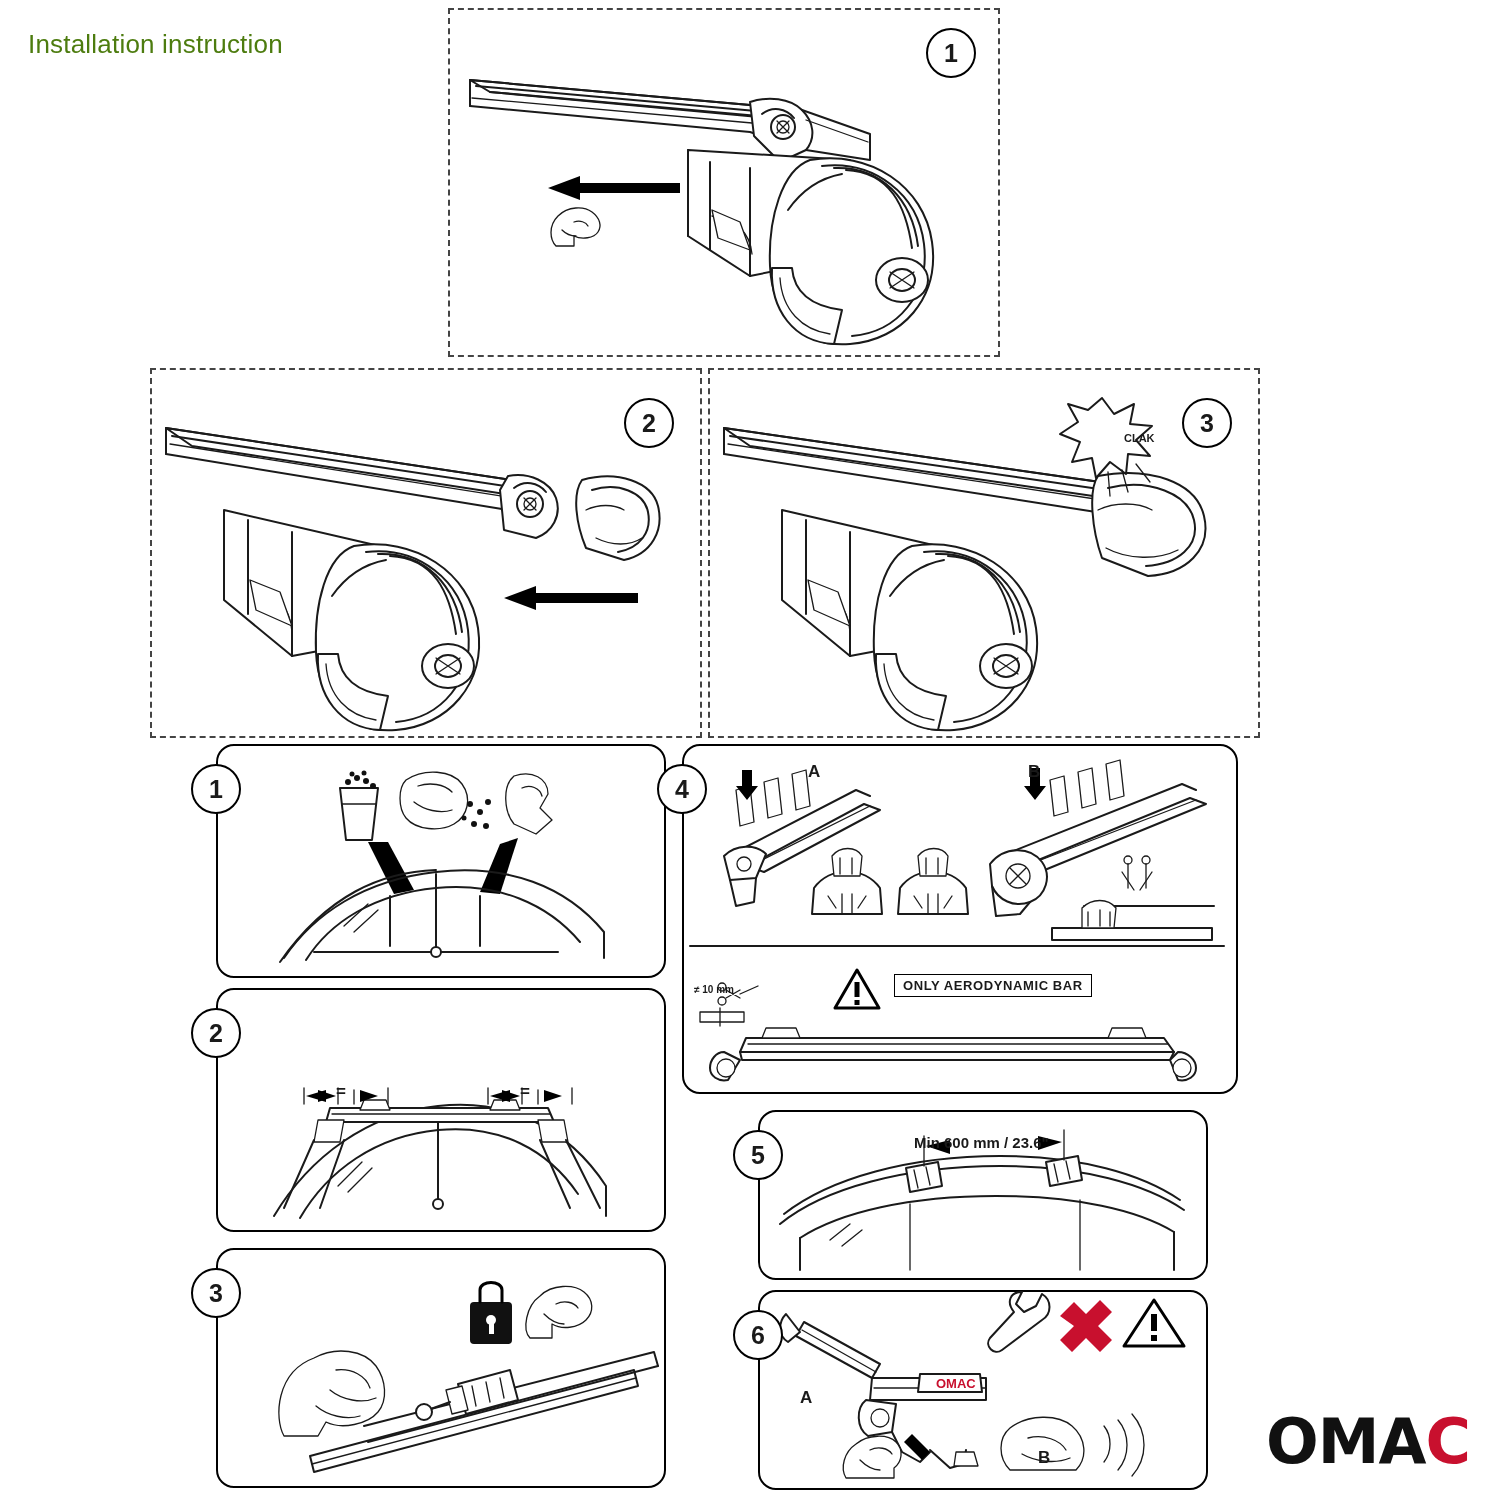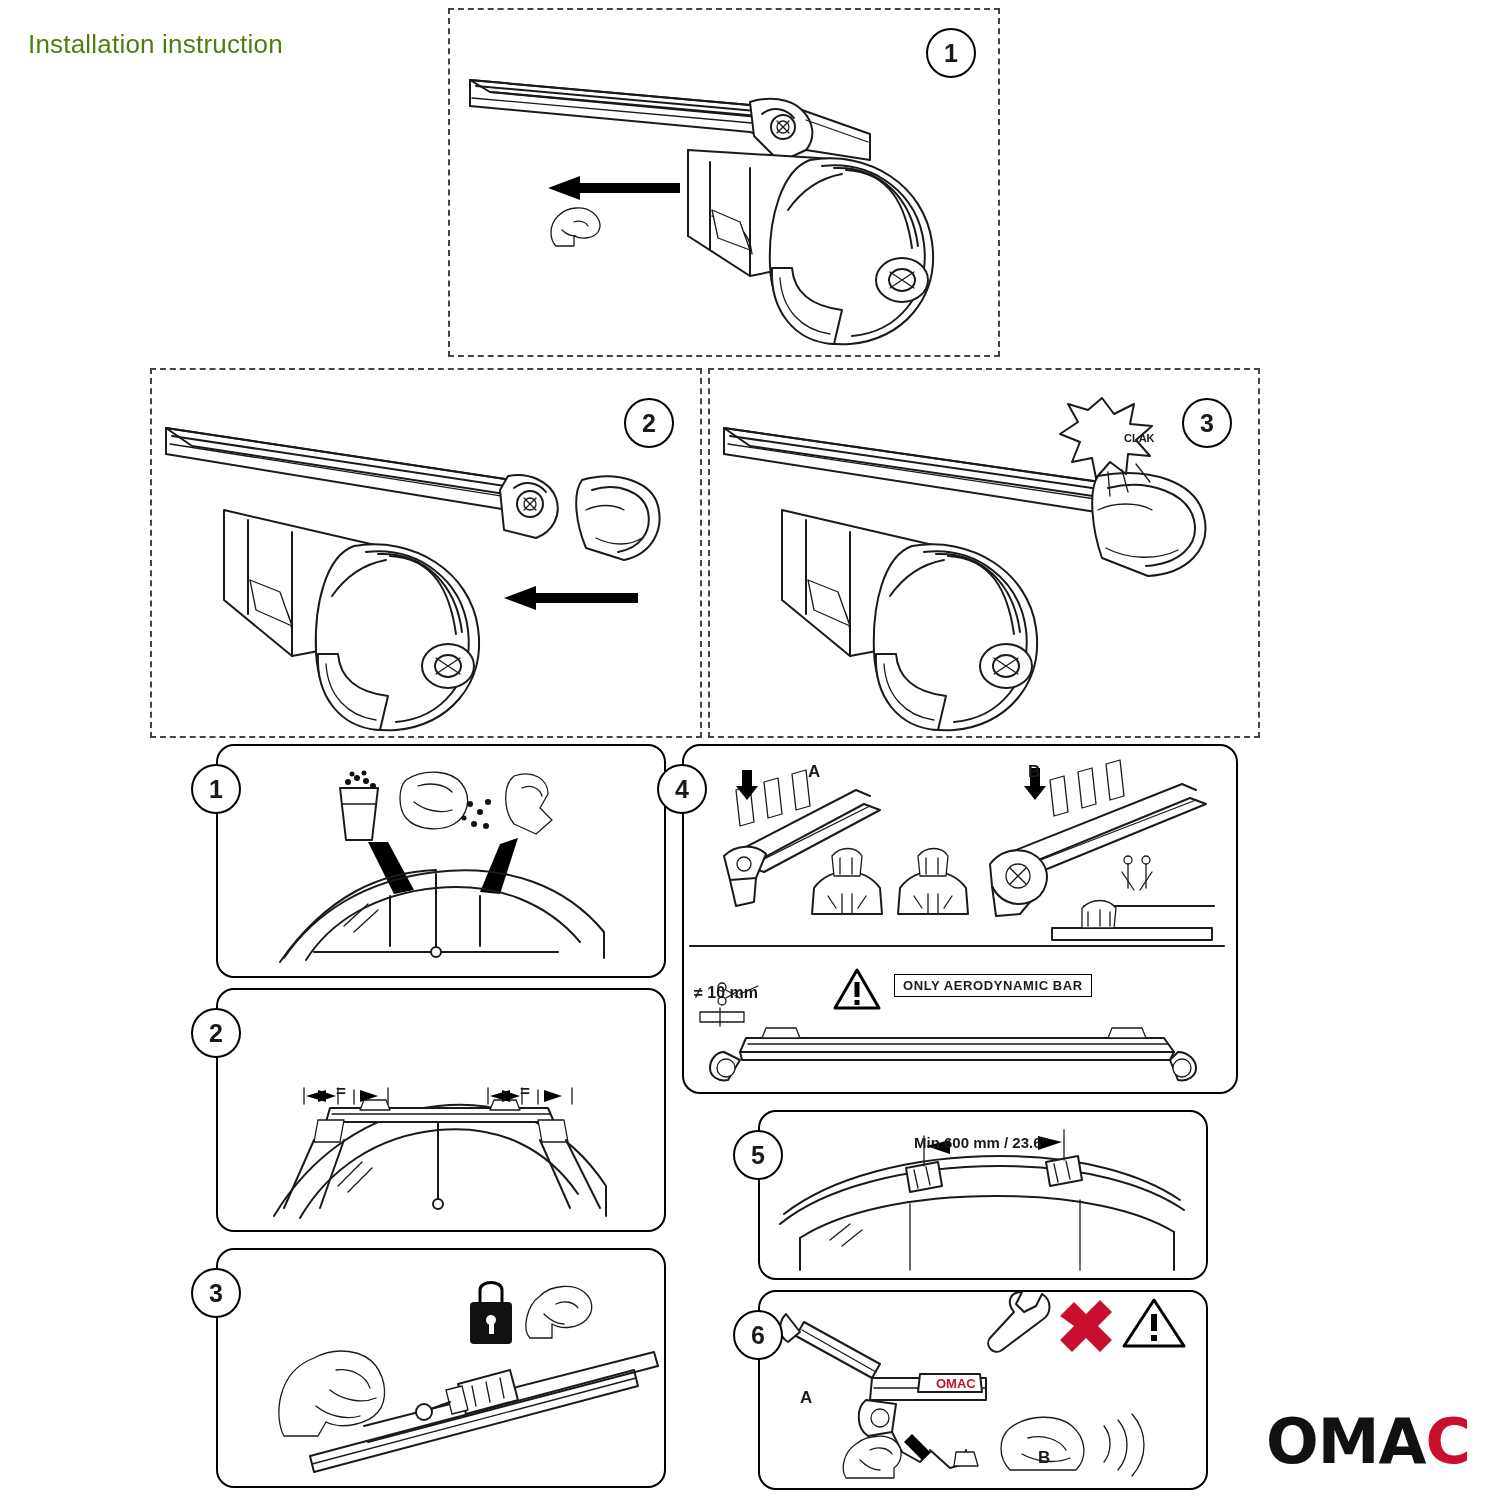--- a/index.html
+++ b/index.html
@@ -361,21 +361,21 @@
     <path class="fillw" d="M494 306 C504 306 512 314 512 322 C512 330 504 336 494 334 L486 314 Z"></path>
     <circle class="fillw-thin" cx="498" cy="322" r="9"></circle>
   </svg>
 
   <div class="circnum" style="left:-27px;top:18px;">
     <span>4</span>
   </div>
   <div class="lbl" style="left:124px;top:16px;font-size:17px;">A</div>
   <div class="lbl" style="left:344px;top:16px;font-size:17px;">B</div>
 
-  <div class="dim-text" style="left:10px;top:238px;font-size:16px;">
+  <div class="dim-text" style="left:10px;top:238px;font-size:10px;">
     <span>≠</span>
     <span>10 mm</span>
   </div>
 
   <svg class="abs" style="left:150px;top:222px;" width="46" height="42" viewBox="0 0 46 42">
     <path d="M23 2 L45 40 L1 40 Z" fill="#fff" stroke="#000" stroke-width="3" stroke-linejoin="round"></path>
     <rect x="20.5" y="14" width="5" height="15" fill="#000"></rect>
     <rect x="20.5" y="32" width="5" height="5" fill="#000"></rect>
   </svg>
 

